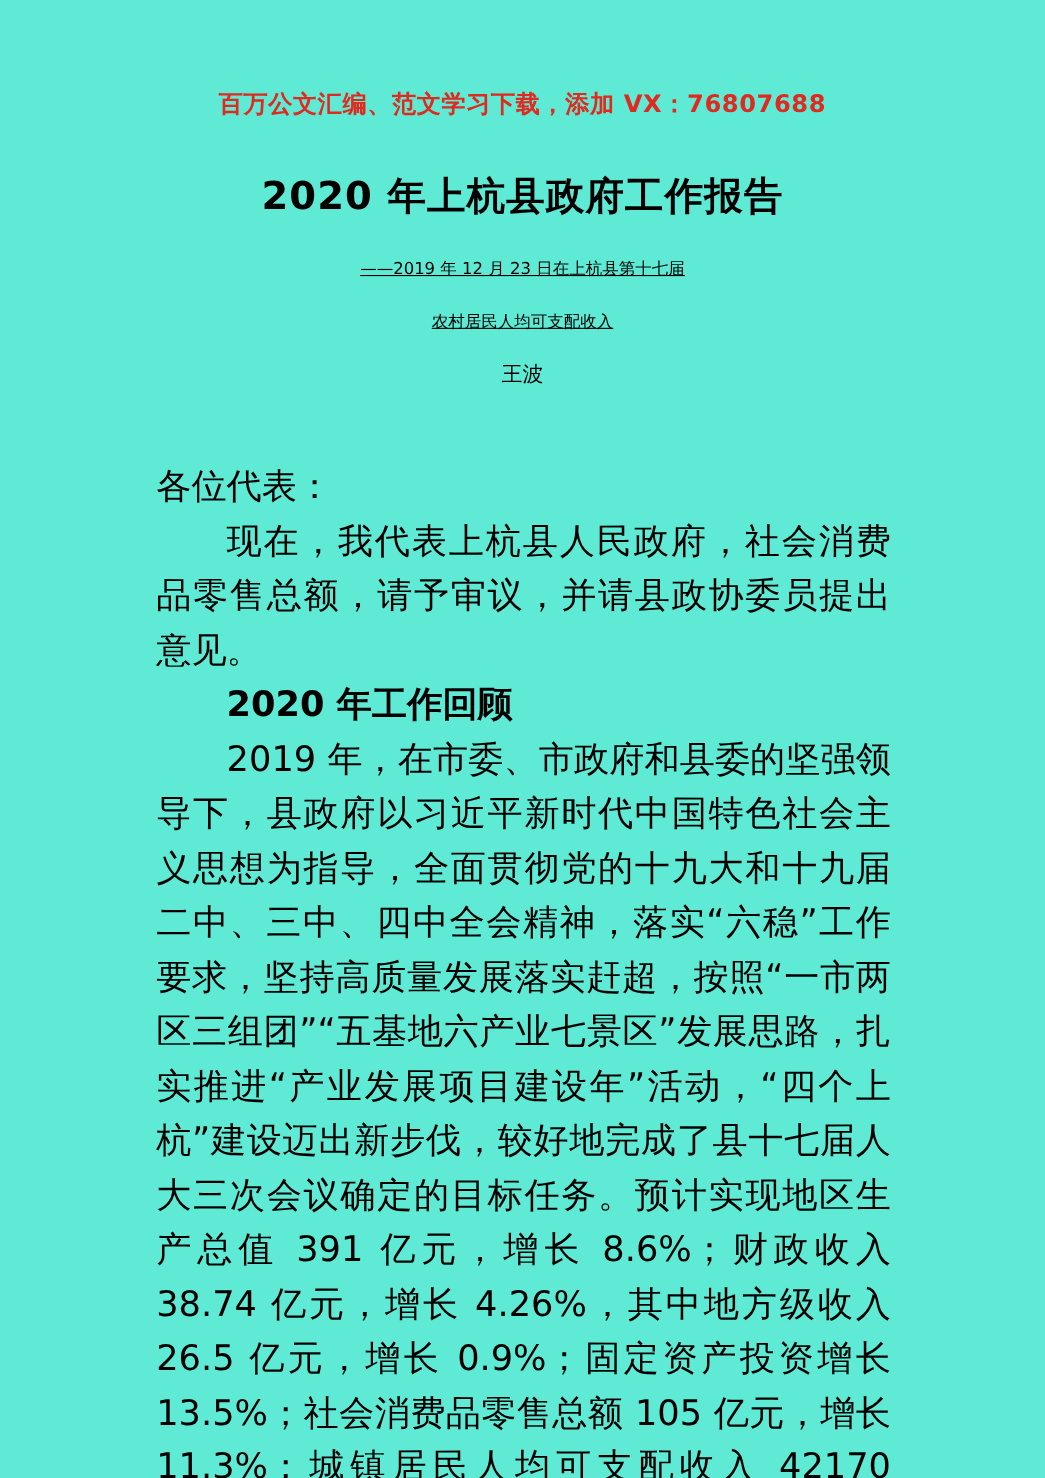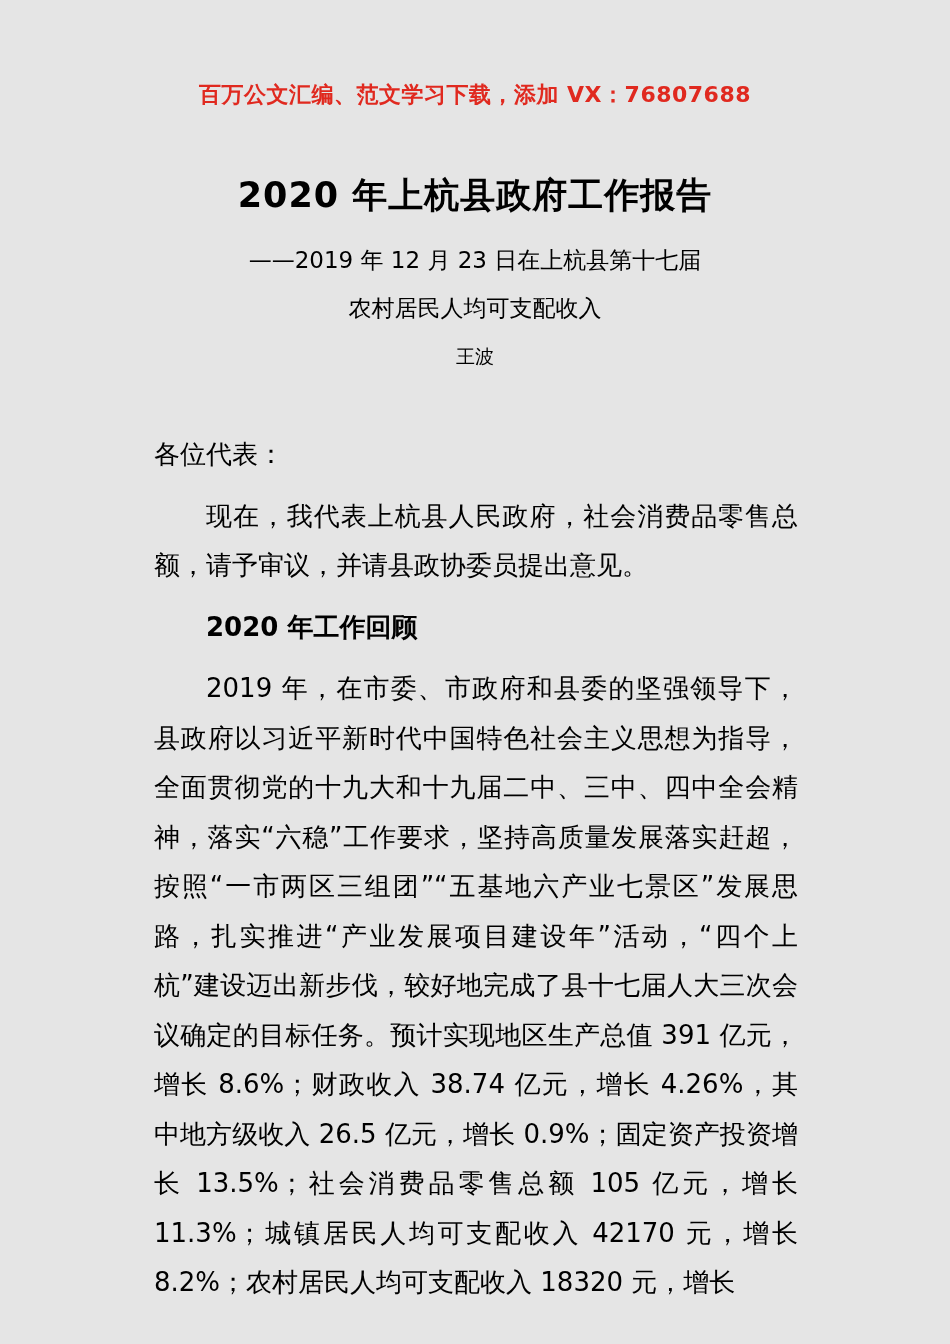--- a/index.html
+++ b/index.html
@@ -5,21 +5,21 @@
   html, body {
     margin: 0;
     padding: 0;
     background: #ffffff;
   }
 
   .page {
     position: relative;
     width: 950px;
     height: 1344px;
-    background: #e5e5e5;
+    background: #5eead4;
     overflow: hidden;
     font-family: "DejaVu Sans", "Liberation Sans", sans-serif;
     color: #000000;
   }
 
   
   .watermark {
     position: absolute;
     top: 80px;
     left: 0;
@@ -28,41 +28,42 @@
     color: #e0291f;
     font-size: 22px;
     font-weight: 600;
     letter-spacing: 0.5px;
     white-space: nowrap;
   }
 
   
   .title-block {
     position: absolute;
-    top: 172px;
+    top: 156px;
     left: 0;
     width: 950px;
     text-align: center;
   }
 
   .doc-title {
     font-size: 35px;
     font-weight: 800;
     letter-spacing: 1px;
     line-height: 46px;
     margin: 0;
     white-space: nowrap;
   }
 
   .subtitle-line {
-    font-size: 23px;
+    font-size: 15px;
     font-weight: 400;
     line-height: 48px;
     margin: 0;
     white-space: nowrap;
+    text-decoration: underline;
   }
 
   .subtitle-line.first {
     margin-top: 18px;
   }
 
   .author-line {
     font-size: 19px;
     font-weight: 400;
     line-height: 48px;
@@ -72,23 +73,23 @@
 
   
   .body-block {
     position: absolute;
     top: 418px;
     left: 142px;
     width: 668px;
   }
 
   .para {
-    font-size: 26px;
+    font-size: 32px;
     line-height: 49.5px;
-    margin: 12px;
+    margin: 0;
     text-align: justify;
     text-justify: inter-character;
     text-align-last: left;
     letter-spacing: 0px;
   }
 
   .para.indent {
     text-indent: 2em;
   }
 

